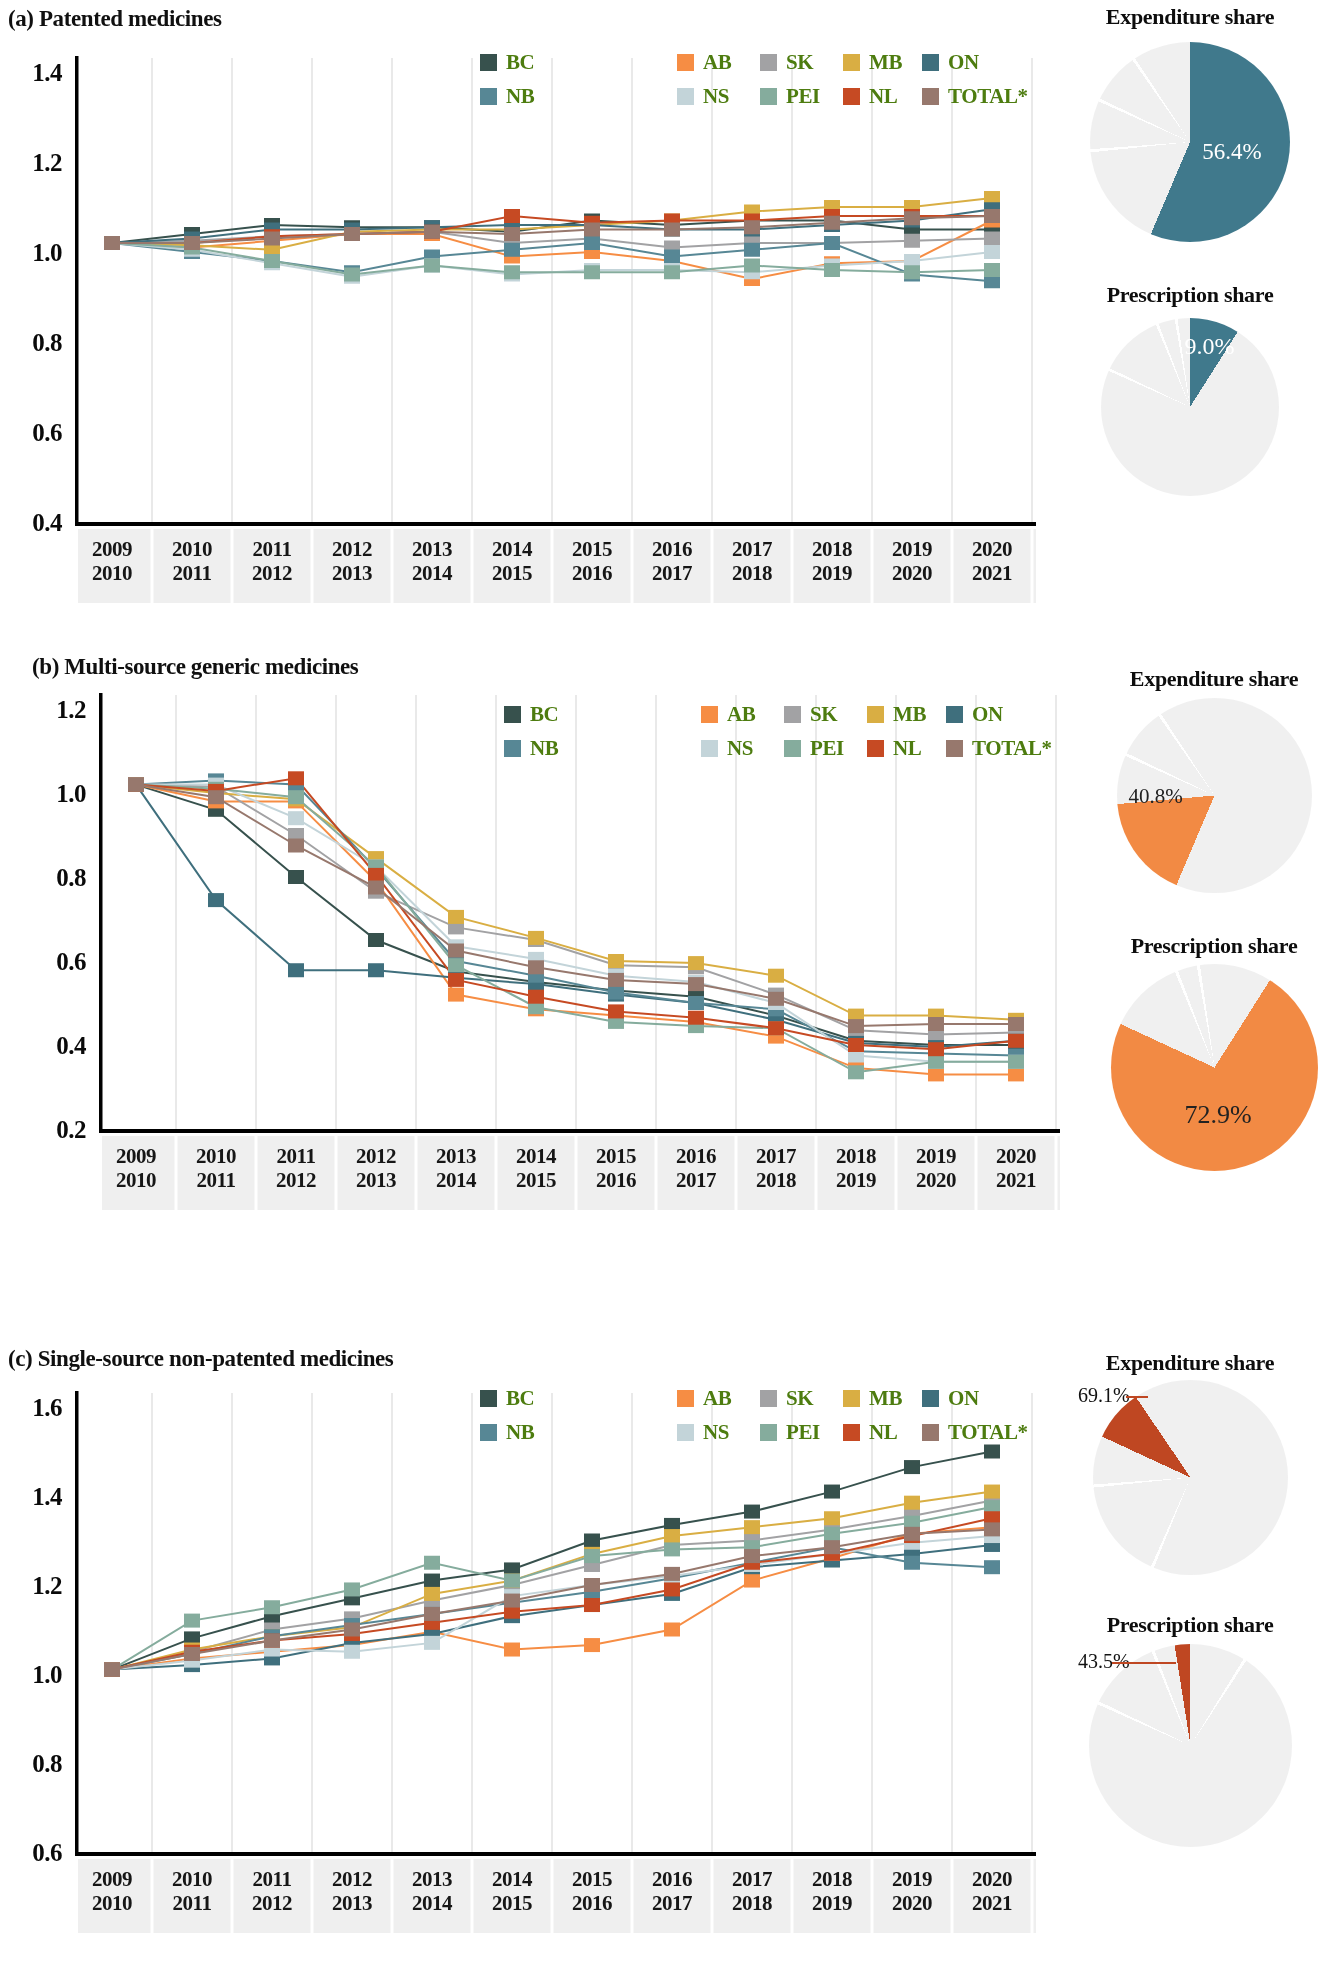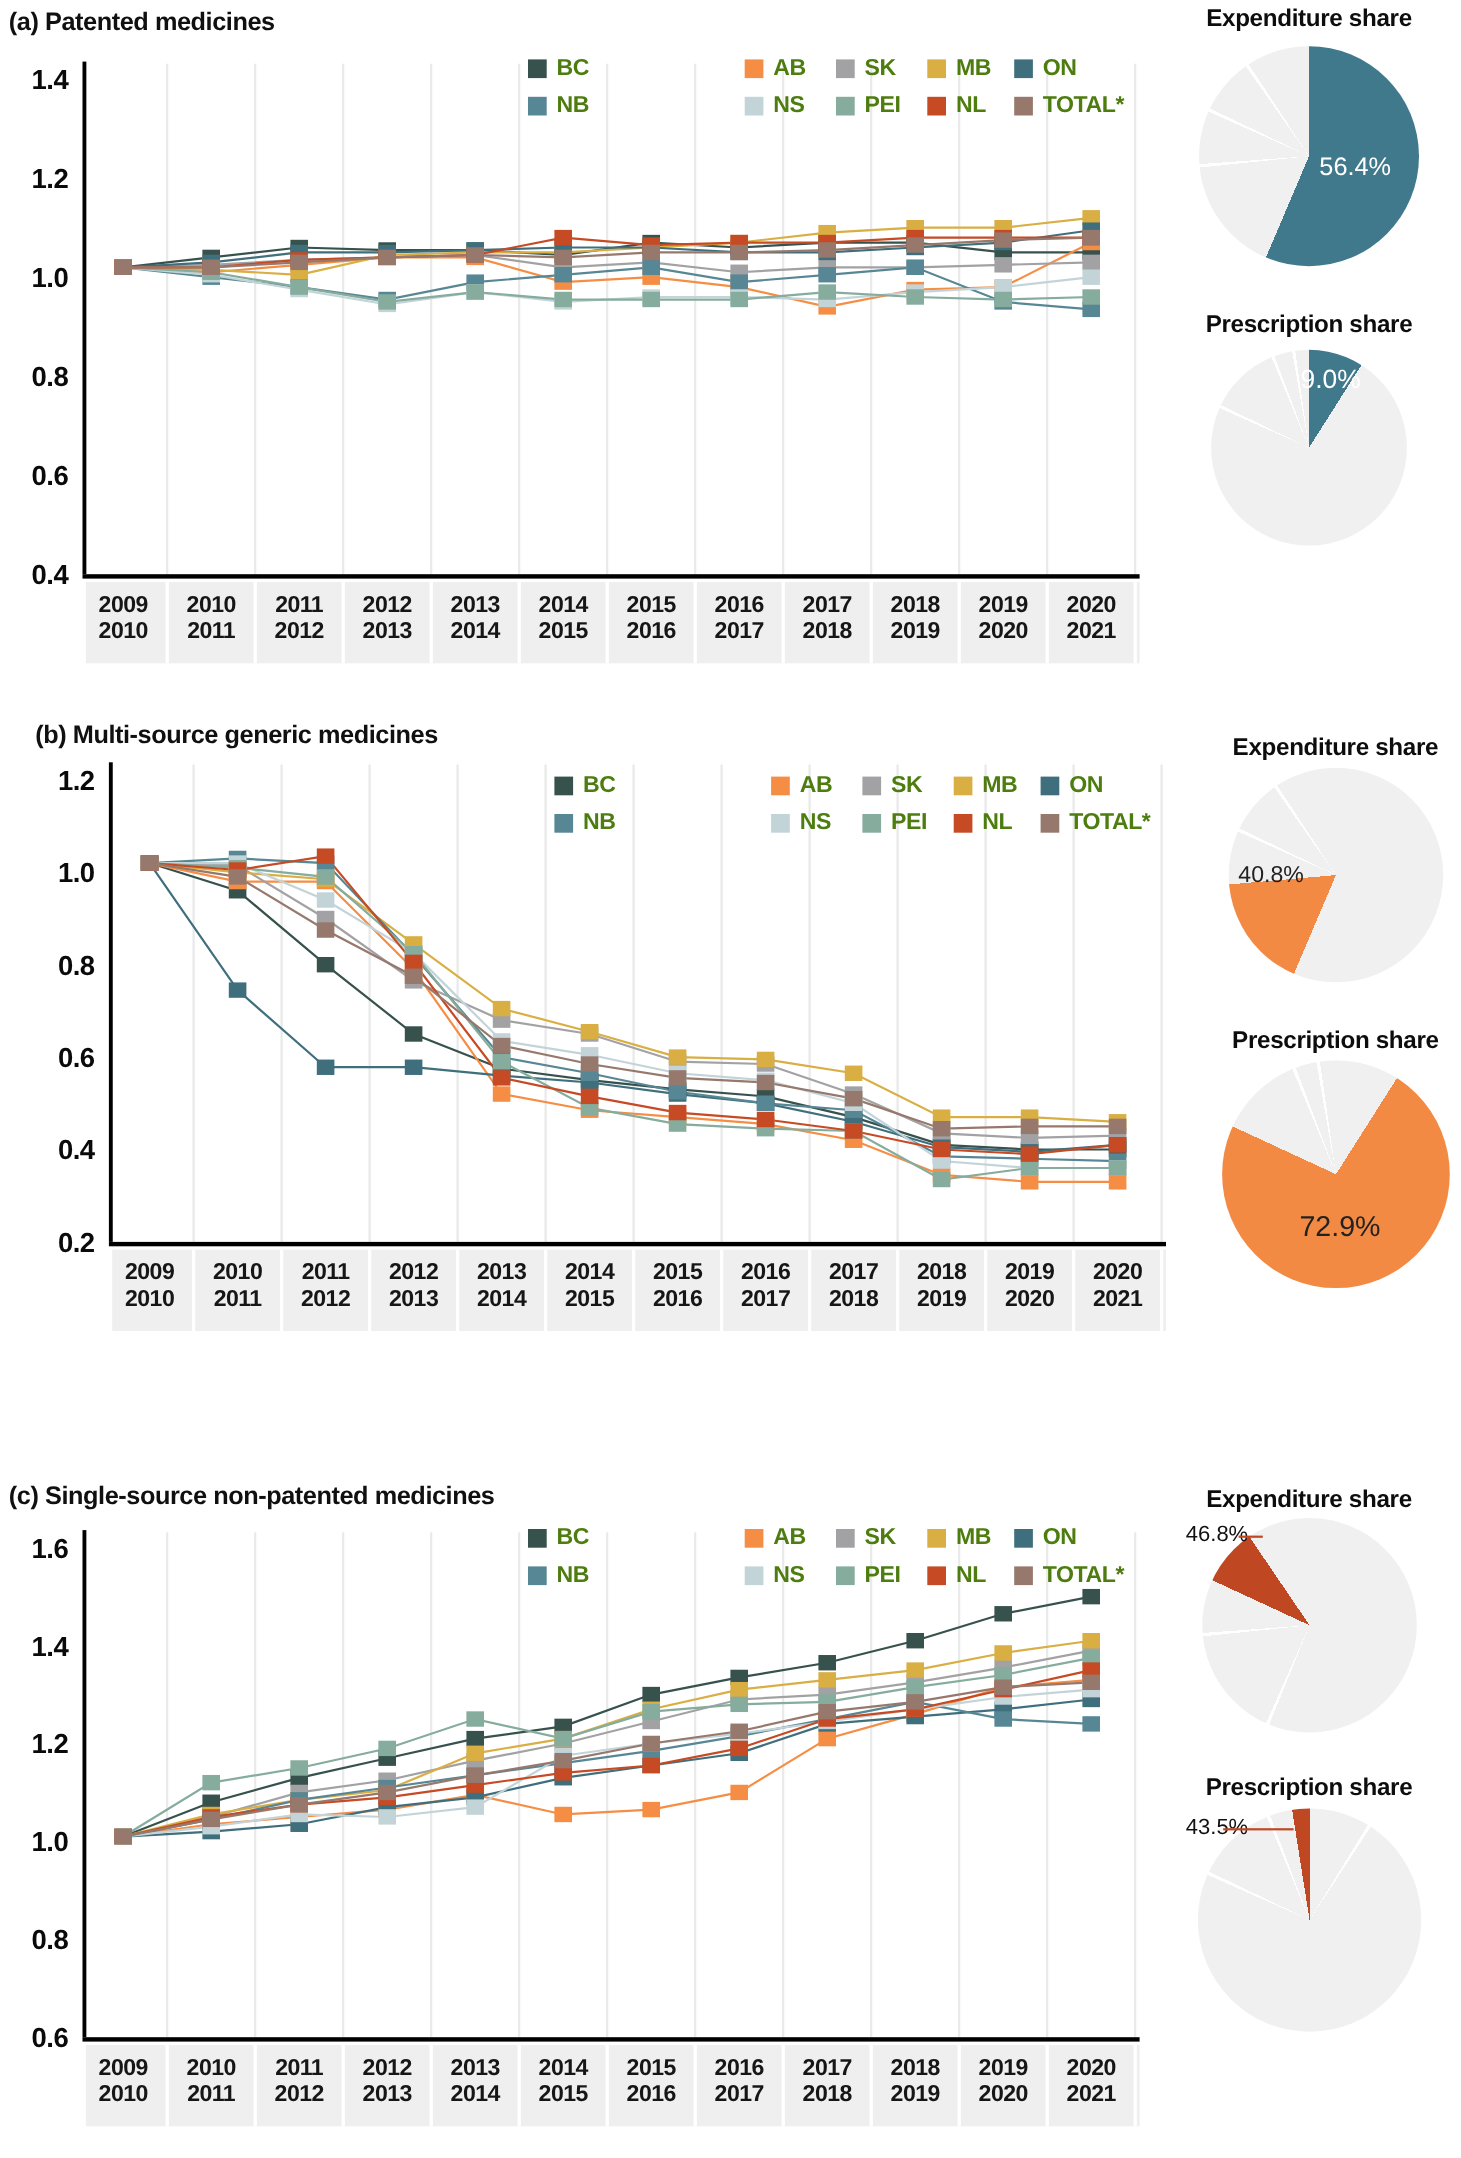--- a/index.html
+++ b/index.html
@@ -1,18 +1,18 @@
 <!DOCTYPE html>
 <html><head>
 <meta charset="utf-8">
 <style>
   html,body{margin:0;padding:0;background:#fff;}
   body{width:1328px;height:1962px;position:relative;overflow:hidden;
        font-family:"Liberation Sans", sans-serif;color:#111;}
-  .panel{position:absolute;left:0;width:1328px;}
+  .panel{position:absolute;left:0;width:1328px;font-family:Liberation Serif, serif;}
   .panel-a{top:0;height:640px;}
   .panel-b{top:640px;height:700px;margin-left:24px;}
   .panel-c{top:1340px;height:622px;}
   .panel h2{position:absolute;left:8px;margin:0;font-size:23px;font-weight:bold;
             letter-spacing:-0.4px;color:#101010;z-index:5;}
   .panel-a h2{top:6px}.panel-b h2{top:14px}.panel-c h2{top:6px}
   svg.chart{position:absolute;left:0;top:0;}
   .legend{position:absolute;left:430px;width:600px;height:72px;z-index:6;}
   .legend-item{position:absolute;display:flex;align-items:center;height:20px;}
   .legend-swatch{width:17px;height:17px;display:inline-block;flex:0 0 17px;}
@@ -716,18 +716,18 @@
       <div class="legend-item" style="left: 492px; top: 34px;">
         <span class="legend-swatch" style="background: rgb(151, 120, 109);"></span>
         <span class="legend-label">TOTAL*</span>
       </div>
     </div>
   <aside class="pies" id="pies-c">
     <h3 class="pie-title" style="top: 10px;">Expenditure share</h3>
     <div class="pie" style="height: 195px; width: 195px; left: 40.5px; top: 40px; background: conic-gradient(rgb(240, 240, 240) 0%, rgb(240, 240, 240) 56.15%, rgb(255, 255, 255) 56.15%, rgb(255, 255, 255) 56.65%, rgb(240, 240, 240) 56.65%, rgb(240, 240, 240) 73.35%, rgb(255, 255, 255) 73.35%, rgb(255, 255, 255) 73.85%, rgb(240, 240, 240) 73.85%, rgb(240, 240, 240) 81.9%, rgb(191, 71, 34) 81.9%, rgb(191, 71, 34) 90.5%, rgb(240, 240, 240) 90.5%, rgb(240, 240, 240) 100%);"></div>
     <h3 class="pie-title" style="top: 272px;">Prescription share</h3>
     <div class="pie" style="height: 203px; width: 203px; left: 36.5px; top: 304px; background: conic-gradient(rgb(240, 240, 240) 0%, rgb(240, 240, 240) 8.75%, rgb(255, 255, 255) 8.75%, rgb(255, 255, 255) 9.25%, rgb(240, 240, 240) 9.25%, rgb(240, 240, 240) 81.65%, rgb(255, 255, 255) 81.65%, rgb(255, 255, 255) 82.15%, rgb(240, 240, 240) 82.15%, rgb(240, 240, 240) 93.75%, rgb(255, 255, 255) 93.75%, rgb(255, 255, 255) 94.25%, rgb(240, 240, 240) 94.25%, rgb(240, 240, 240) 97.5%, rgb(191, 71, 34) 97.5%, rgb(191, 71, 34) 100%);"></div>
-  <span class="callout-label" style="left: 26px; top: 44px; color: rgb(17, 17, 17);">46.8%</span>
+  <span class="callout-label" style="left: 26px; top: 44px; color: rgb(17, 17, 17);">69.1%</span>
       <div class="callout-line" style="left: 74px; top: 56px; width: 22px; background: rgb(191, 71, 34);"></div>
       <span class="callout-label" style="left: 26px; top: 310px; color: rgb(17, 17, 17);">43.5%</span>
       <div class="callout-line" style="left: 60px; top: 322px; width: 64px; background: rgb(191, 71, 34);"></div>
     </aside>
 </section>
 
 </body></html>

